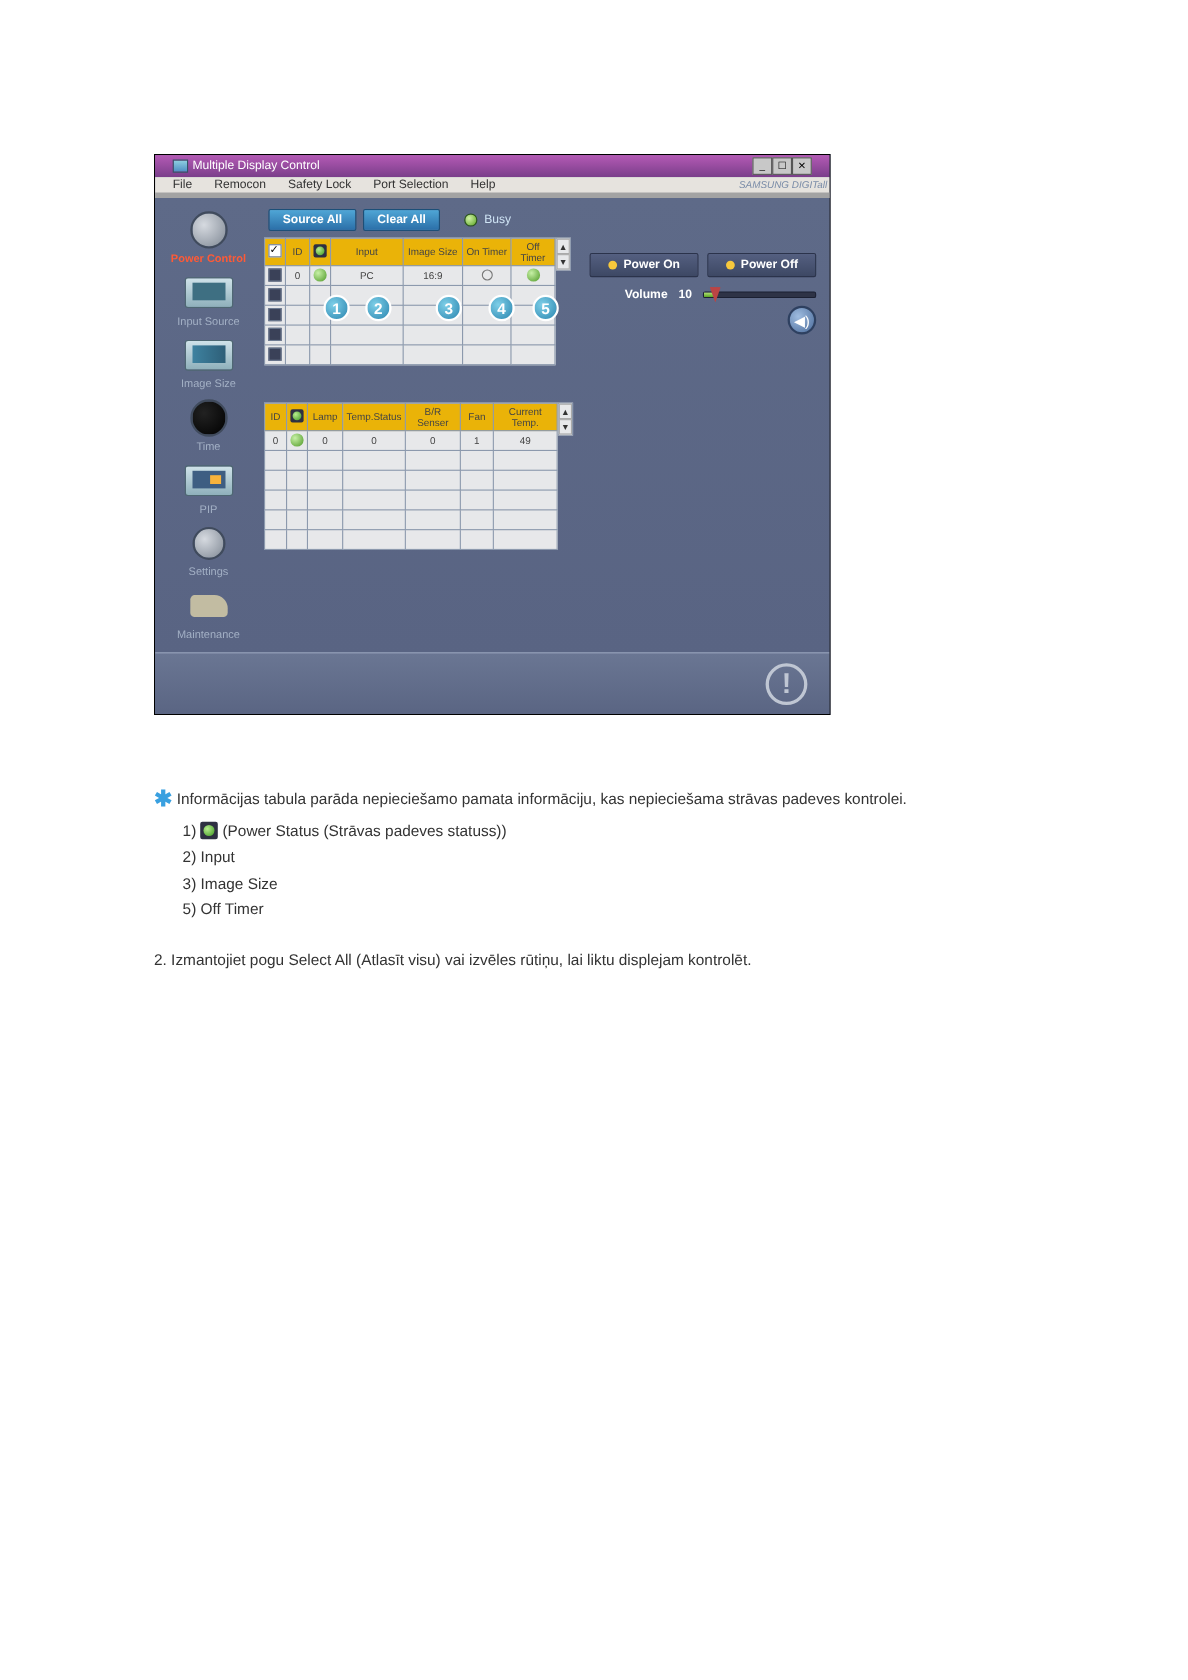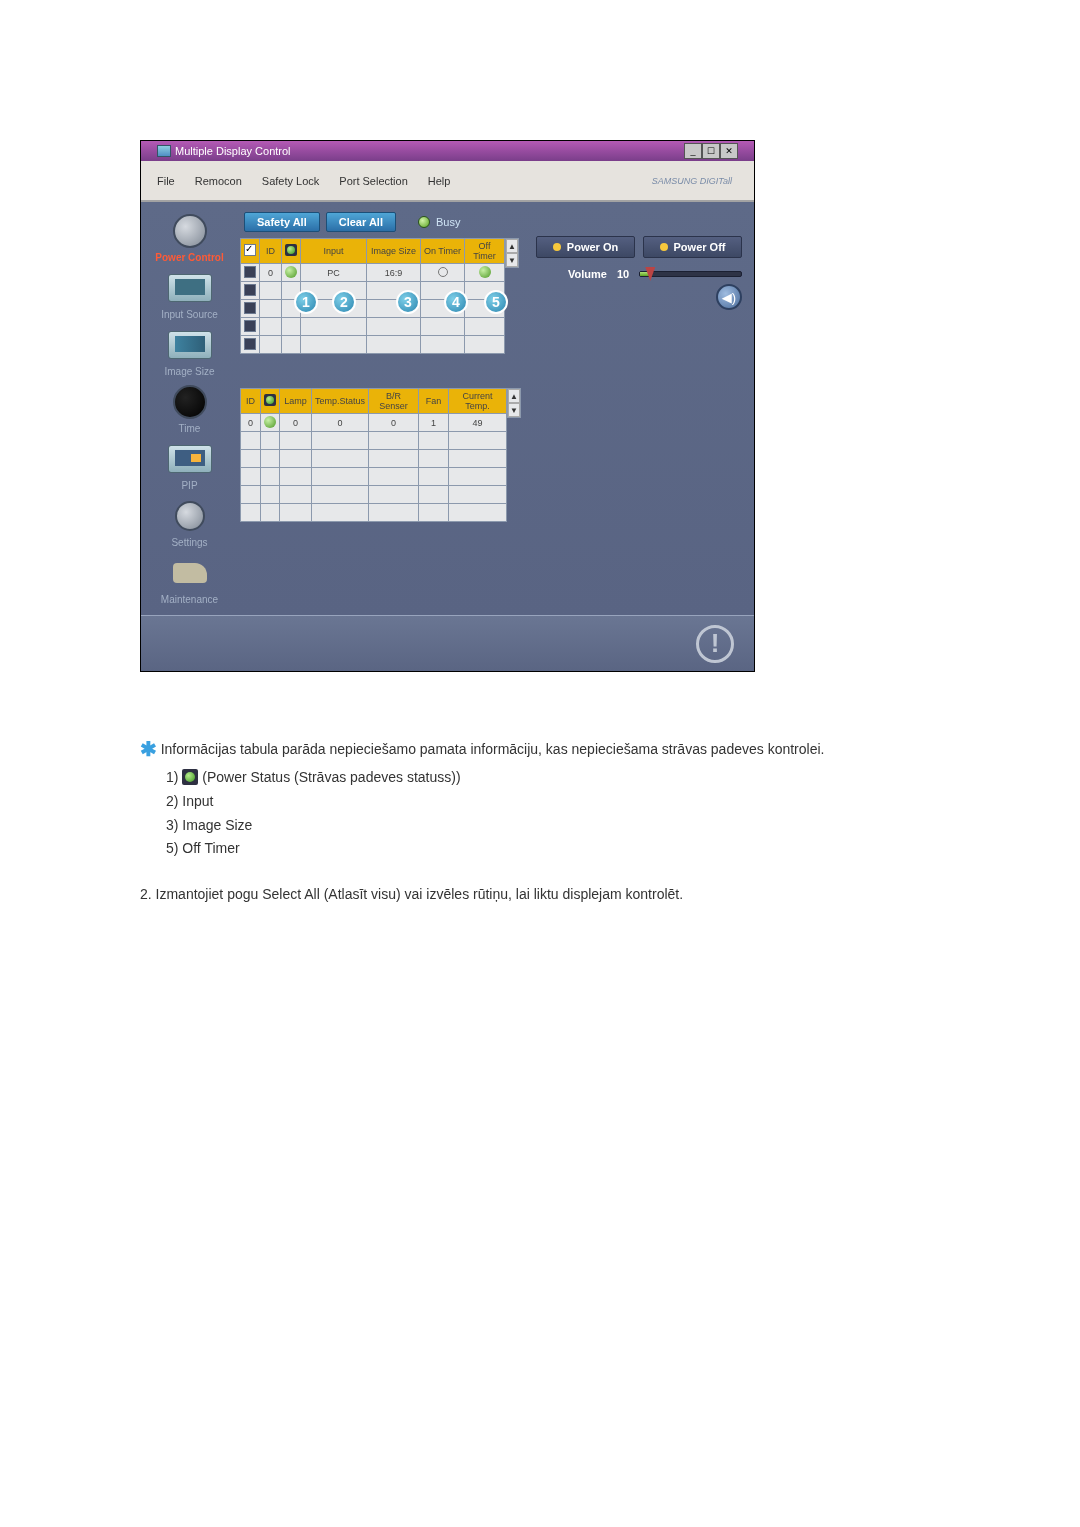--- a/index.html
+++ b/index.html
@@ -4,23 +4,23 @@
 <style>
   * { box-sizing: border-box; margin: 0; padding: 0; }
   body { background: #fff; font-family: Arial, sans-serif; font-size: 12px; color: #333; }
   .page { width: 1080px; margin: 0 auto; padding: 140px 80px 60px 140px; }
   .app-window { width: 615px; border: 1px solid #000; background: #6a7491; }
   .titlebar { height: 20px; background: linear-gradient(#b45ab5, #7a3e8a); display:flex; align-items:center; color:#fff; font-size:11px; padding: 0 16px; justify-content: space-between; }
   .titlebar-left { display:flex; align-items:center; gap:4px; }
   .titlebar-icon { width:14px; height:12px; background: linear-gradient(#8ecfe0,#4f8fc4); border:1px solid #356; }
   .win-ctrls { display:flex; gap:0; }
   .win-btn { width:18px; height:16px; background:#c8c8c8; border:1px solid #555; font-size:9px; display:flex; align-items:center; justify-content:center; font-family: Tahoma, sans-serif; color:#000; }
-  .menubar { background:#e6e3de; border-bottom:2px solid #a3a3a3; display:flex; align-items:center; height:41px; padding-left:6px; font-size:11px; color:#333; }
+  .menubar { background:#e6e3de; border-bottom:5px solid #a3a3a3; display:flex; align-items:center; height:19px; padding-left:6px; font-size:11px; color:#333; }
   .menubar .menu-item { padding: 3px 10px; cursor:default; }
-  .brand { margin-left:auto; margin-right:22px; font-size:9px; color:#7a8ca8; font-style:italic;text-align:center; }
+  .brand { margin-left:auto; margin-right:2px; font-size:9px; color:#7a8ca8; font-style:italic;text-align:center; }
   .app-body { display:flex; background: linear-gradient(#5e6a88,#596483); min-height:400px; }
   .sidebar { width:97px; padding: 10px 4px; display:flex; flex-direction:column; align-items:center; gap:6px; }
   .side-item { width:88px; text-align:center; font-size:10px; color:#a3b0c5; cursor:default; }
   .side-item.active { color:#ff5a36; font-weight:bold; }
   .side-icon { width:46px; height:38px; margin:0 auto 2px; display:flex; align-items:center; justify-content:center; }
   .main-area { flex:1; padding: 10px 0 10px 2px; display:flex; flex-direction:column; position:relative; }
   .toolbar-row { display:flex; align-items:center; gap:6px; margin-bottom:6px; padding-left:4px; }
   .blue-btn { background: linear-gradient(#4fa6d6,#2b6fa8); border:1px solid #1c4f78; color:#fff; font-size:11px; height:20px; padding: 0 12px; border-radius:2px; font-weight:bold; cursor:pointer; }
   .busy { display:flex; align-items:center; gap:6px; color:#cfe4f5; font-size:11px; margin-left:16px; }
   .busy-dot { width:12px; height:12px; border-radius:50%; background: radial-gradient(circle at 35% 35%, #d0f2a6, #5aa322); border:1px solid #2a541a; }
@@ -32,21 +32,21 @@
   table.grid td { padding: 0 3px; }
   .cb-wrap { width:12px; height:12px; border:1px solid #6c7a91; background:#fff; display:inline-block; position:relative; }
   .cb-wrap.checked::after { content:"✓"; font-size:10px; position:absolute; top:-2px; left:0; color:#000; }
   .cb-wrap.filled { background:#3a4158; }
   .power-ico { width:12px; height:12px; border-radius:2px; display:inline-block; background:#2e3042; position:relative; }
   .power-ico.green::before { content:""; position:absolute; top:2px; left:2px; width:8px; height:8px; border-radius:50%; background: radial-gradient(circle at 35% 35%, #b7ec8e, #3c9720); }
   .circle-off { width:10px; height:10px; border:1px solid #777; border-radius:50%; display:inline-block; }
   .circle-off.green { border:none; width:12px; height:12px; background: radial-gradient(circle at 35% 35%, #c7f0a6, #4c9724); border-radius:50%; }
   .scroll-stub { width:14px; background:#d8d8d8; border:1px solid #8c99ad; display:flex; flex-direction:column; justify-content:space-between; }
   .scroll-arrow { height:14px; font-size:8px; display:flex; align-items:center; justify-content:center; background:#e7e8ea; border:1px solid #aaa; }
-  .right-panel { position:absolute; top:34px; right:12px; width:206px; display:flex; flex-direction:column; gap:10px; }
+  .right-panel { position:absolute; top:50px; right:12px; width:206px; display:flex; flex-direction:column; gap:10px; }
   .power-row { display:flex; gap:8px; }
   .yel-btn { flex:1; height:22px; background: linear-gradient(#545f80,#3d4864); border:1px solid #2b334b; border-radius:2px; color:#fff; font-size:11px; font-weight:bold; display:flex; align-items:center; justify-content:center; gap:6px; cursor:pointer; }
   .yel-dot { width:8px; height:8px; border-radius:50%; background:#f7c83c; }
   .vol-block { color:#fff; font-size:11px; display:flex; flex-direction:column; gap:4px; }
   .vol-top { display:flex; align-items:center; gap:10px; }
   .vol-label { font-weight:bold;margin-left:32px; }
   .slider { position:relative; flex:1; height:6px; background:#2e3346; border:1px solid #1b2032; border-radius:2px; }
   .slider-fill { position:absolute; left:0; top:0; bottom:0; width:10%; background: linear-gradient(#b0e076,#5aa322); }
   .slider-pin { position:absolute; top:-5px; left:calc(10% - 5px); width:10px; height:14px; background:#b44; clip-path: polygon(0 0, 100% 0, 50% 100%); }
   .vol-icon { margin-left:auto; width:26px; height:26px; border-radius:50%; background: radial-gradient(circle at 35% 35%, #9fbce0, #4a6b9a); border:2px solid #2e4060; display:flex; align-items:center; justify-content:center; color:#fff; font-size:13px; align-self:flex-end; }
@@ -141,21 +141,21 @@
         <div class="side-item">
           <div class="side-icon">
               <div style="width:34px;height:20px;background:#c2bca2;border-radius:4px 12px 4px 4px;"></div>
             </div>
           <span>Maintenance</span>
         </div>
       </div>
 
       <div class="main-area" style="position:relative;">
         <div class="toolbar-row">
-          <button class="blue-btn">Safety All</button>
+          <button class="blue-btn">Source All</button>
           <button class="blue-btn">Clear All</button>
           <div class="busy">
             <span class="busy-dot"></span>
             <span>Busy</span>
           </div>
         </div>
 
         <div class="tables-col">
 
           <div class="grid-wrap" style="position:relative;">

